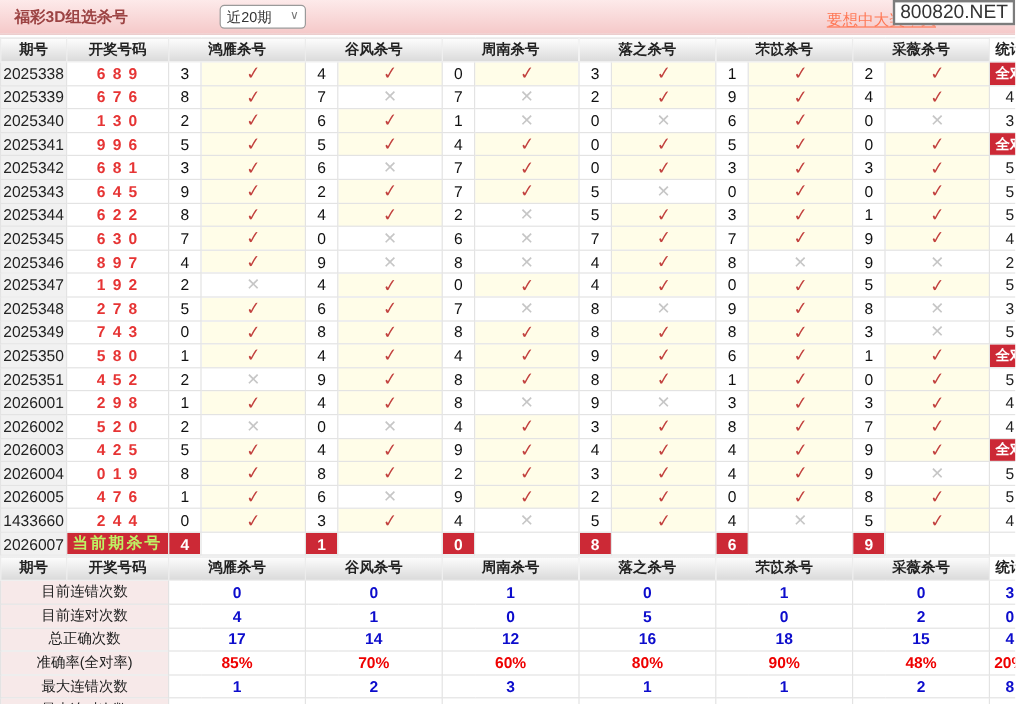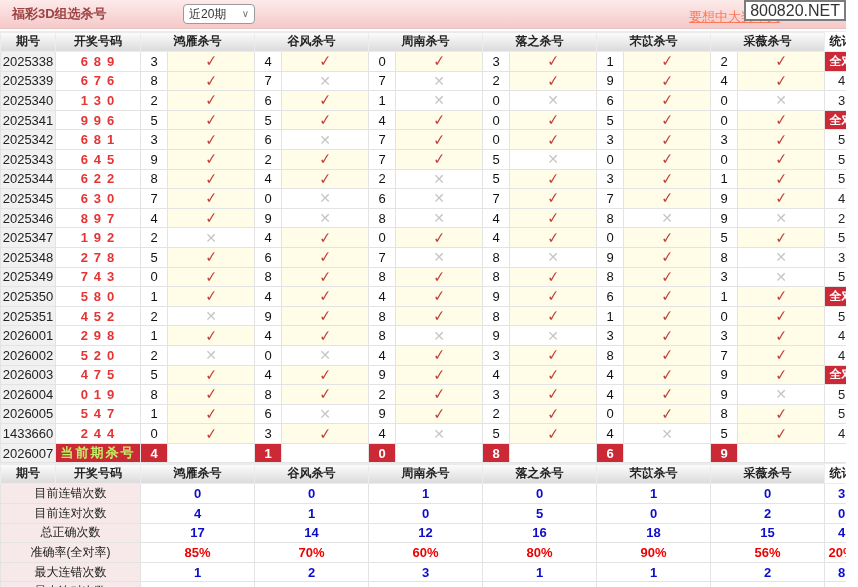--- a/index.html
+++ b/index.html
@@ -349,21 +349,21 @@
           <td class="num">3</td>
           <td class="mark ok"><span class="check">✓</span></td>
           <td class="num">8</td>
           <td class="mark ok"><span class="check">✓</span></td>
           <td class="num">7</td>
           <td class="mark ok"><span class="check">✓</span></td>
           <td class="total">4</td>
         </tr>
         <tr>
           <td class="pcol">2026003</td>
-          <td class="win">475</td>
+          <td class="win">425</td>
           <td class="num">5</td>
           <td class="mark ok"><span class="check">✓</span></td>
           <td class="num">4</td>
           <td class="mark ok"><span class="check">✓</span></td>
           <td class="num">9</td>
           <td class="mark ok"><span class="check">✓</span></td>
           <td class="num">4</td>
           <td class="mark ok"><span class="check">✓</span></td>
           <td class="num">4</td>
           <td class="mark ok"><span class="check">✓</span></td>
@@ -383,21 +383,21 @@
           <td class="num">3</td>
           <td class="mark ok"><span class="check">✓</span></td>
           <td class="num">4</td>
           <td class="mark ok"><span class="check">✓</span></td>
           <td class="num">9</td>
           <td class="mark"><span class="cross">✕</span></td>
           <td class="total">5</td>
         </tr>
         <tr>
           <td class="pcol">2026005</td>
-          <td class="win">547</td>
+          <td class="win">476</td>
           <td class="num">1</td>
           <td class="mark ok"><span class="check">✓</span></td>
           <td class="num">6</td>
           <td class="mark"><span class="cross">✕</span></td>
           <td class="num">9</td>
           <td class="mark ok"><span class="check">✓</span></td>
           <td class="num">2</td>
           <td class="mark ok"><span class="check">✓</span></td>
           <td class="num">0</td>
           <td class="mark ok"><span class="check">✓</span></td>
@@ -502,21 +502,21 @@
           <td class="sval" colspan="2">15</td>
           <td class="sval">4</td>
         </tr>
         <tr>
           <td class="slabel" colspan="2">准确率(全对率)</td>
           <td class="sval redv" colspan="2">85%</td>
           <td class="sval redv" colspan="2">70%</td>
           <td class="sval redv" colspan="2">60%</td>
           <td class="sval redv" colspan="2">80%</td>
           <td class="sval redv" colspan="2">90%</td>
-          <td class="sval redv" colspan="2">56%</td>
+          <td class="sval redv" colspan="2">48%</td>
           <td class="sval redv">20%</td>
         </tr>
         <tr>
           <td class="slabel" colspan="2">最大连错次数</td>
           <td class="sval" colspan="2">1</td>
           <td class="sval" colspan="2">2</td>
           <td class="sval" colspan="2">3</td>
           <td class="sval" colspan="2">1</td>
           <td class="sval" colspan="2">1</td>
           <td class="sval" colspan="2">2</td>

